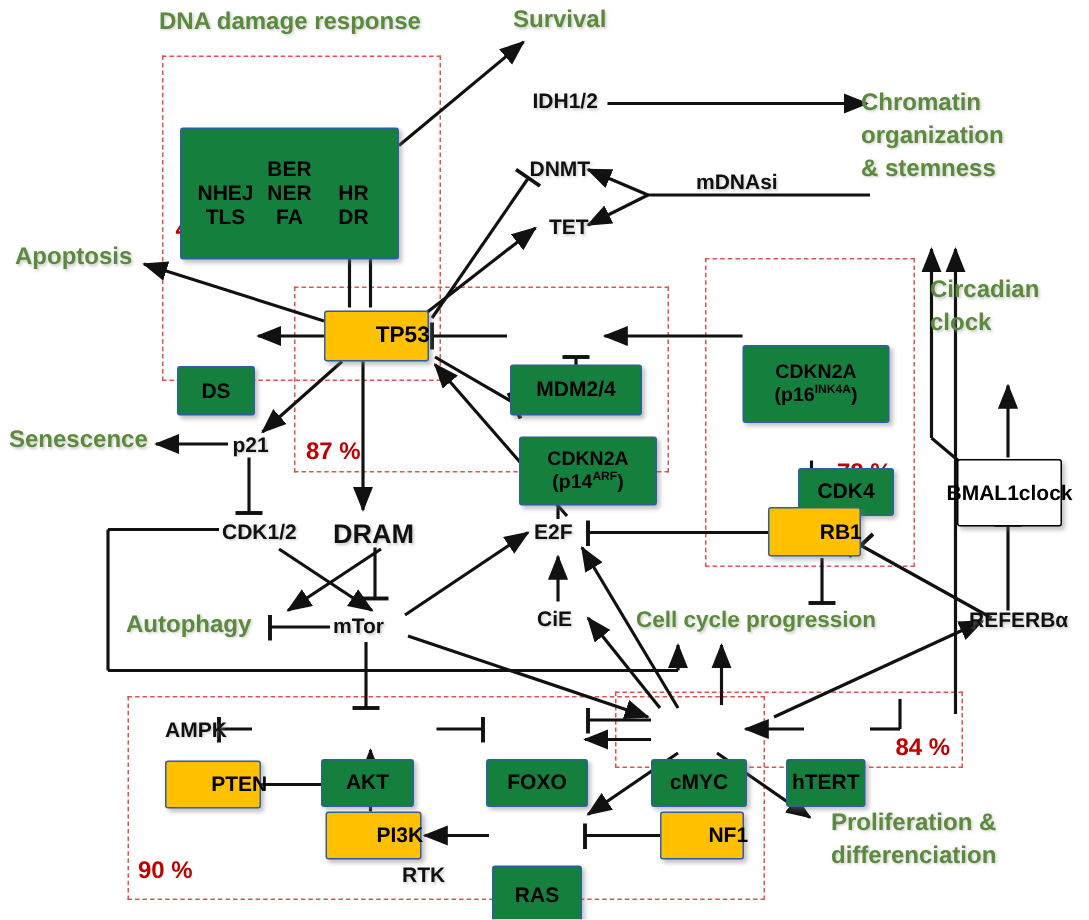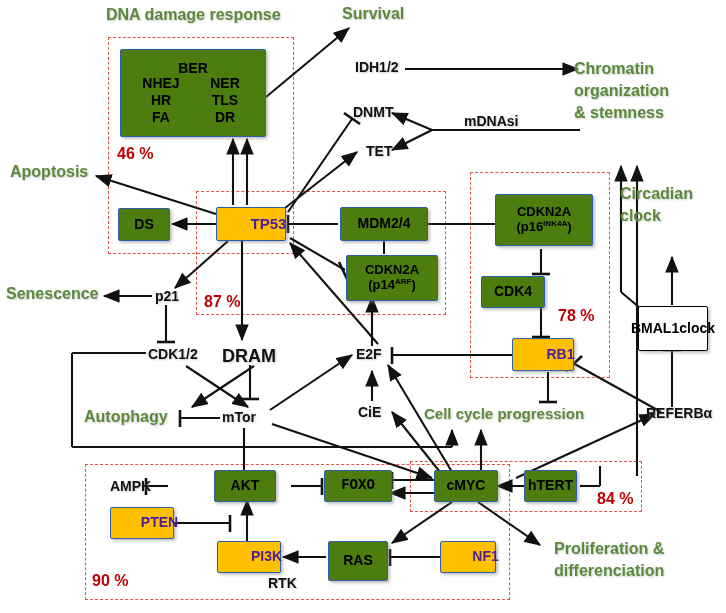--- a/index.html
+++ b/index.html
@@ -3,36 +3,36 @@
 <meta charset="utf-8">
 <style>
   html,body{margin:0;padding:0;background:#fff;}
   body{font-family:"Liberation Sans",sans-serif;}
   #stage{position:relative;width:726px;height:613px;background:#ffffff;overflow:hidden;}
   svg.edges{position:absolute;left:0;top:0;width:726px;height:613px;pointer-events:none;}
 
   
   .node{position:absolute;box-sizing:border-box;display:flex;align-items:center;
         justify-content:center;text-align:center;line-height:1.12;}
-  .boxblue{background:#4d7c0f;border:1.6px solid #2E5FA3;border-radius:2px;
-           box-shadow:2px 2px 3px rgba(120,120,120,.45);font-weight:bold;color:#000;}
+  .boxblue{background:#15803d;border:1.6px solid #2E5FA3;border-radius:2px;
+           box-shadow:2px 2px 3px rgba(120,120,120,.45);font-weight:bold;color:#000;margin-top:36px;}
   .boxorange{background:#FFC000;border:1.6px solid #2E5FA3;border-radius:2px;
-             box-shadow:2px 2px 3px rgba(120,120,120,.45);font-weight:bold;color:#4c1d95;padding-left:35px;}
+             box-shadow:2px 2px 3px rgba(120,120,120,.45);font-weight:bold;color:#000000;padding-left:35px;}
   .boxblack{background:#ffffff;border:1.6px solid #000000;border-radius:2px;
             box-shadow:2px 2px 3px rgba(120,120,120,.45);font-weight:bold;color:#000;}
   .plain{position:absolute;font-weight:bold;color:#111;white-space:nowrap;
          text-shadow:1px 1px 2px rgba(150,150,150,.5);}
   .green{position:absolute;font-weight:bold;color:#5B8A3C;white-space:nowrap;
          text-align:left;line-height:1.14;text-shadow:1px 1px 2px rgba(160,160,160,.55);}
   .pct{position:absolute;font-weight:bold;color:#C00000;white-space:nowrap;}
   .dash{position:absolute;box-sizing:border-box;border:1.7px dashed #E0524A;
         background:transparent;}
   sup{font-size:.62em;vertical-align:super;font-weight:bold;}
   .ddr-inner{flex-direction:column;}
-  .grid2{display:grid;grid-template-columns:1fr 1fr;width:100%;
+  .grid2{display:grid;grid-template-columns:1fr 1fr 1fr;width:100%;
          row-gap:1px;font-weight:bold;}
   .grid2 span{display:block;}
 </style>
 </head>
 <body>
 
 <div id="stage">
 
   <div class="dash" style="left:108px;top:37px;width:186px;height:217px;"></div>
   <div class="dash" style="left:196px;top:191px;width:250px;height:124px;"></div>
@@ -220,32 +220,32 @@
   <div class="node boxblue" style="left:346px;top:255px;width:92px;height:46px;font-size:13px;flex-direction:column;">
     <div>CDKN2A</div>
     <div><span>(p14</span><sup>ARF</sup><span>)</span></div>
   </div>
 
   <div class="node boxblue" style="left:495px;top:194px;width:98px;height:52px;font-size:13px;flex-direction:column;">
     <div>CDKN2A</div>
     <div><span>(p16</span><sup>INK4A</sup><span>)</span></div>
   </div>
 
-  <div class="node boxblue" style="left:481px;top:276px;width:64px;height:32px;font-size:14px;">CDK4</div>
+  <div class="node boxblue" style="left:532px;top:276px;width:64px;height:32px;font-size:14px;">CDK4</div>
 
   <div class="node boxorange" style="left:512px;top:338px;width:62px;height:33px;font-size:14px;">RB1</div>
 
   <div class="node boxblack" style="left:638px;top:306px;width:70px;height:45px;font-size:14px;flex-direction:row;">
     <div>BMAL1</div>
     <div>clock</div>
   </div>
 
   <div class="node boxblue" style="left:214px;top:470px;width:62px;height:32px;font-size:14px;">AKT</div>
 
-  <div class="node boxblue" style="left:324px;top:470px;width:68px;height:32px;font-size:14px;font-family:Liberation Mono, monospace;">FOXO</div>
+  <div class="node boxblue" style="left:324px;top:470px;width:68px;height:32px;font-size:14px;">FOXO</div>
 
   <div class="node boxblue" style="left:434px;top:470px;width:64px;height:32px;font-size:14px;">cMYC</div>
 
   <div class="node boxblue" style="left:524px;top:470px;width:53px;height:32px;font-size:14px;">hTERT</div>
 
   <div class="node boxorange" style="left:110px;top:507px;width:64px;height:32px;font-size:14px;">PTEN</div>
 
   <div class="node boxorange" style="left:217px;top:541px;width:64px;height:32px;font-size:14px;">PI3K</div>
 
   <div class="node boxblue" style="left:328px;top:541px;width:60px;height:40px;font-size:14px;">RAS</div>

